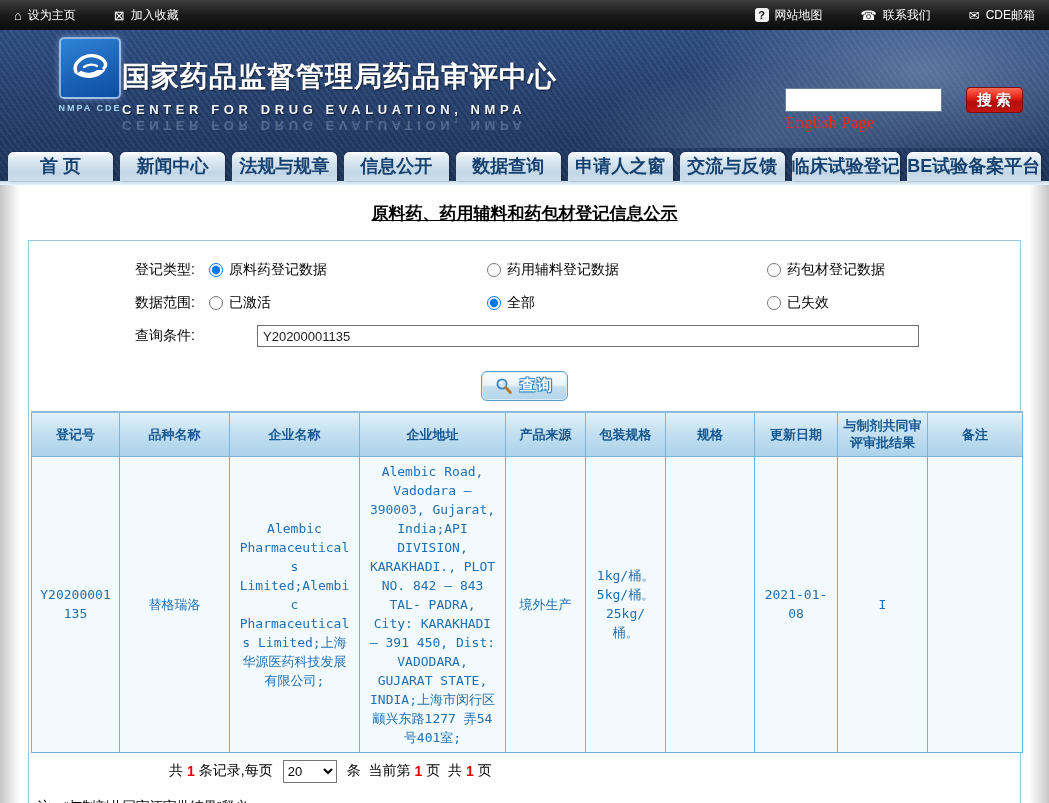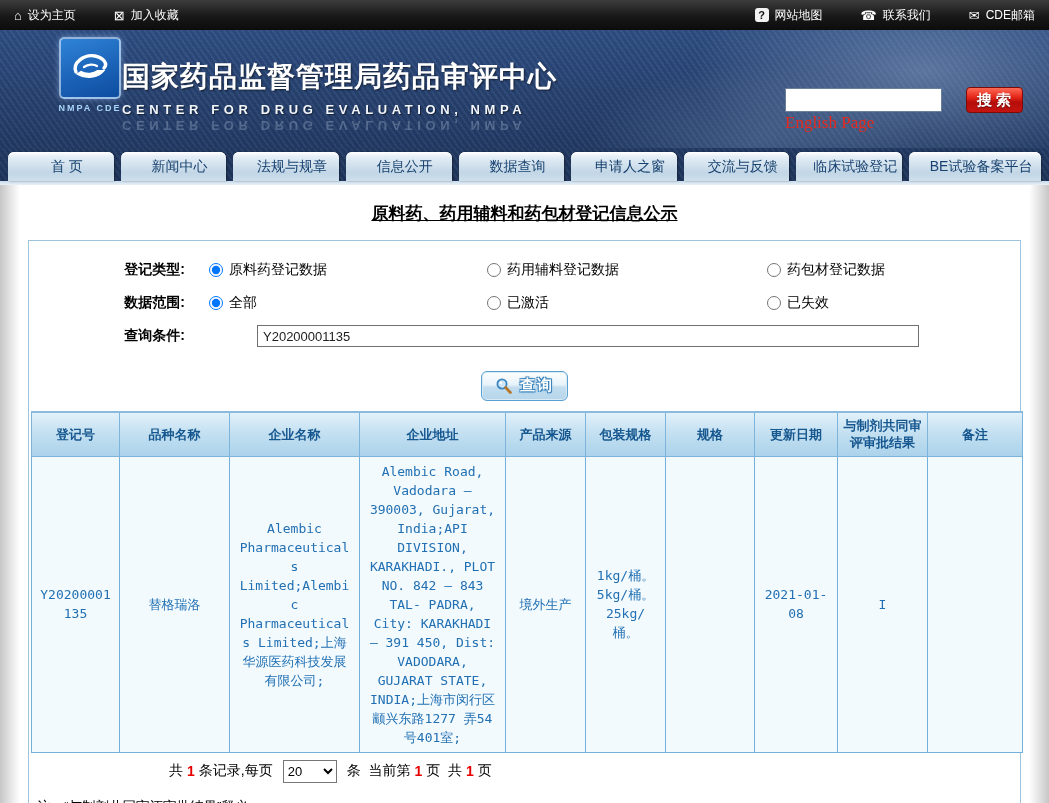--- a/index.html
+++ b/index.html
@@ -41,35 +41,35 @@
     color:#fff; font-weight:bold; font-size:15px; letter-spacing:4px; text-shadow:0 1px 1px rgba(0,0,0,.5);
     display:flex; align-items:center; justify-content:center; padding-left:3px;font-family:Liberation Mono, monospace; }
   .english-link { display:inline-block; margin-top:0; color:#e8281e; font-family:"Liberation Serif", serif;
     font-size:17px; cursor:pointer; text-decoration:none; }
 
   
   .nav { height:33px; display:flex; align-items:flex-end; gap:7px; padding:0 8px;
     background:repeating-linear-gradient(55deg, rgba(255,255,255,.04) 0 2px, rgba(0,0,0,.05) 2px 5px),
                linear-gradient(180deg,#223a64 0%,#1e345a 100%); }
   .tab { flex:1; height:29px; line-height:28px; text-align:center; cursor:pointer;
-    border-radius:6px 6px 0 0; color:#17416f; font-size:14px; font-weight:normal; white-space:nowrap;
+    border-radius:6px 6px 0 0; color:#17416f; font-size:18px; font-weight:bold; white-space:nowrap;
     background:linear-gradient(180deg,#ffffff 0%,#e3edf5 18%,#c2d6e6 72%,#cfe0ec 100%);
-    box-shadow:inset 0 1px 0 #fff, 1px 0 2px rgba(0,0,0,.35);padding-left:12px; }
+    box-shadow:inset 0 1px 0 #fff, 1px 0 2px rgba(0,0,0,.35); }
   .tab-wide { flex:1.28; }
   .nav-underline { height:4px; background:linear-gradient(180deg,#c7dae9,#e9f1f7); }
 
   
   .main-bg { background:linear-gradient(90deg,#c6c6c6 0px,#ececec 13px,#ffffff 20px,
       #ffffff 1029px,#ececec 1036px,#c6c6c6 1049px); padding:0 20px; }
   .page-title { text-align:center; font-size:17px; font-weight:bold; color:#000; padding:17px 0 15px;text-decoration:underline; }
 
   .box { border:1px solid #9ec4de; background:#fff; margin:0 8px; padding:12px 2px 0; }
 
   .form-row { display:grid; grid-template-columns:178px 278px 280px 1fr; align-items:center; height:33px; font-size:14px; }
-  .form-label { text-align:right; font-weight:bold; padding-right:24px; color:#000; }
+  .form-label { text-align:right; font-weight:normal; padding-right:14px; color:#000; }
   .radio-opt { display:flex; align-items:center; gap:6px; font-size:14px; color:#000; cursor:pointer; }
   .radio-opt input { width:14px; height:14px; cursor:pointer; }
   .query-row { display:grid; grid-template-columns:178px 1fr; align-items:center; height:34px; font-size:14px;gap:48px; }
   .query-input { width:662px; height:22px; border:1px solid #707070; font-size:13px; padding:0 5px; color:#222; }
   .btn-row { text-align:center; margin:18px 0 10px; }
   .query-btn { display:inline-flex; align-items:center; gap:7px; padding:4px 13px 5px; cursor:pointer;
     border:1px solid #58a0d2; border-radius:6px;
     background:linear-gradient(180deg,#feffff 0%,#e8f3fa 45%,#c3ddef 55%,#b5d6ec 100%);
     box-shadow:0 0 0 1px #dceaf4 inset; }
   .query-btn-label { color:#fff; font-weight:bold; font-size:15px; letter-spacing:2px;
@@ -183,26 +183,26 @@
         </label>
         <label class="radio-opt">
           <input type="radio" name="regtype" style="">
           <span>药包材登记数据</span>
         </label>
       </div>
 
       <div class="form-row">
         <div class="form-label">数据范围:</div>
         <label class="radio-opt">
+          <input type="radio" name="scope" style="">
+          <span>已激活</span>
+        </label>
+        <label class="radio-opt">
           <input type="radio" name="scope" checked="" style="">
           <span>全部</span>
-        </label>
-        <label class="radio-opt">
-          <input type="radio" name="scope" style="">
-          <span>已激活</span>
         </label>
         <label class="radio-opt">
           <input type="radio" name="scope" style="">
           <span>已失效</span>
         </label>
       </div>
 
       <div class="query-row">
         <div class="form-label">查询条件:</div>
         <input class="query-input" value="Y20200001135" style="">

